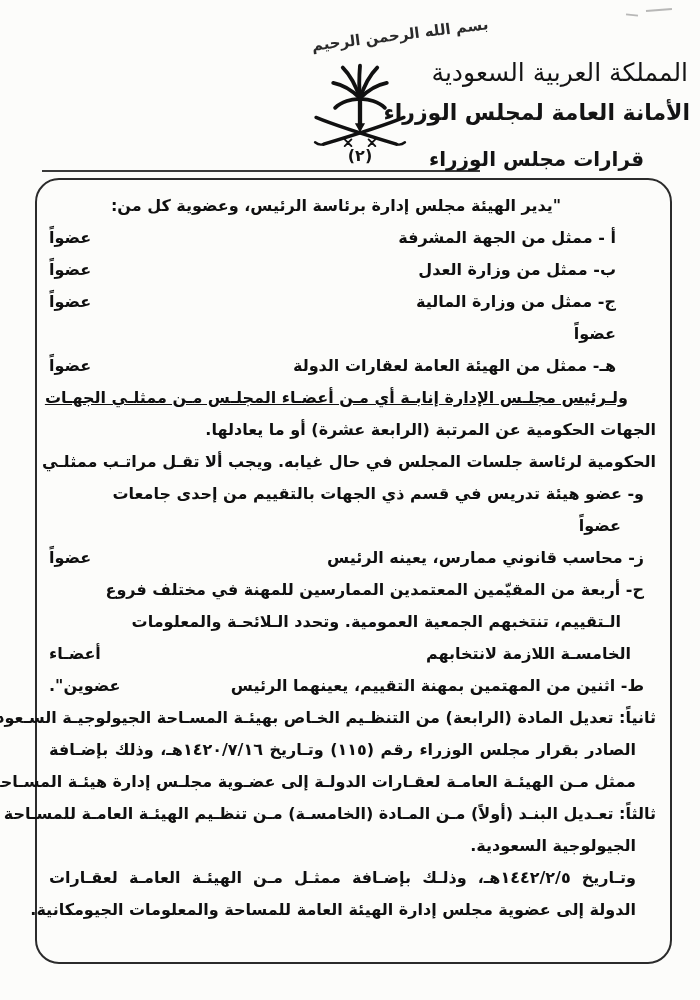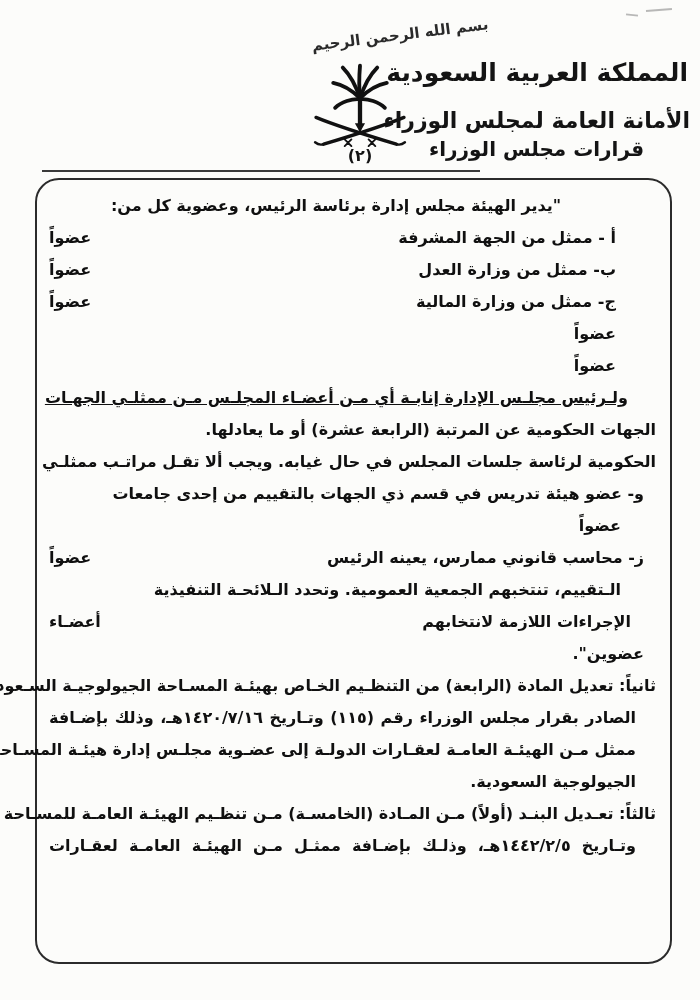--- a/index.html
+++ b/index.html
@@ -14,28 +14,28 @@
     font-size:15px;font-weight:600;color:#2a2a2a;
     transform:rotate(-7deg);letter-spacing:0;
   }
   .emblem{position:absolute;top:60px;left:311px;width:98px;height:88px;}
   .page-number{
     position:absolute;top:146px;left:311px;width:98px;text-align:center;
     font-size:16px;font-weight:bold;
   }
   .kingdom{
     position:absolute;top:58px;right:12px;
-    font-size:25px;font-weight:bold;white-space:nowrap;
+    font-size:25px;font-weight:normal;white-space:nowrap;
   }
   .secretariat{
     position:absolute;top:100px;right:10px;
-    font-size:22px;font-weight:bold;white-space:nowrap;margin-top:8px;
+    font-size:22px;font-weight:bold;white-space:nowrap;
   }
   .section-title{
-    position:absolute;top:137px;right:56px;
+    position:absolute;top:147px;right:56px;
     font-size:20px;font-weight:bold;white-space:nowrap;
   }
   .title-rule{
     position:absolute;top:170px;left:42px;width:438px;height:0;
     border-top:2px solid #3a3a3a;
   }
   .speck{position:absolute;background:#8a8a8a;opacity:.6;}
   .speck1{top:9px;right:28px;width:26px;height:2px;transform:rotate(-4deg);}
   .speck2{top:14px;right:62px;width:12px;height:2px;transform:rotate(6deg);}
   
@@ -115,47 +115,51 @@
       <span class="role">عضواً</span>
     </div>
     <div class="ln row ind40">
       <span>ج- ممثل من وزارة المالية</span>
       <span class="role">عضواً</span>
     </div>
     <div class="ln row ind40">
       <span class="role">عضواً</span>
     </div>
     <div class="ln row ind40">
+      <span>هـ- ممثل من الهيئة العامة لعقارات الدولة</span>
       <span class="role">عضواً</span>
     </div>
 
     <div class="ln ind28 just">ولـرئيس مجلـس الإدارة إنابـة أي مـن أعضـاء المجلـس مـن ممثلـي الجهـات</div>
     <div class="ln">الجهات الحكومية عن المرتبة (الرابعة عشرة) أو ما يعادلها.</div>
     <div class="ln just">الحكومية لرئاسة جلسات المجلس في حال غيابه. ويجب ألا تقـل مراتـب ممثلـي</div>
 
     <div class="ln ind12">و- عضو هيئة تدريس في قسم ذي الجهات بالتقييم من إحدى جامعات</div>
     <div class="ln row ind35">
       <span class="role">عضواً</span>
     </div>
     <div class="ln row ind12">
       <span>ز- محاسب قانوني ممارس، يعينه الرئيس</span>
       <span class="role">عضواً</span>
     </div>
 
-    <div class="ln ind35">الـتقييم، تنتخبهم الجمعية العمومية. وتحدد الـلائحـة التنفيذية</div>
+    <div class="ln ind12">ح- أربعة من المقيّمين المعتمدين الممارسين للمهنة في مختلف فروع</div>
+    <div class="ln ind35">الـتقييم، تنتخبهم الجمعية العمومية. وتحدد الـلائحـة والمعلومات</div>
     <div class="ln row ind25">
-      <span>الإجراءات اللازمة لانتخابهم</span>
+      <span>الخامسـة اللازمة لانتخابهم</span>
       <span class="role">أعضـاء</span>
     </div>
     <div class="ln row ind12">
+      <span>ط- اثنين من المهتمين بمهنة التقييم، يعينهما الرئيس</span>
       <span class="role">عضوين".</span>
     </div>
 
     <div class="ln just">ثانياً: تعديل المادة (الرابعة) من التنظـيم الخـاص بهيئـة المسـاحة الجيولوجيـة السـعودية،</div>
     <div class="ln ind20 just">الصادر بقرار مجلس الوزراء رقم (١١٥) وتـاريخ ١٤٢٠/٧/١٦هـ، وذلك بإضـافة</div>
     <div class="ln ind20 just">ممثل مـن الهيئـة العامـة لعقـارات الدولـة إلى عضـوية مجلـس إدارة هيئـة المسـاحة</div>
+    <div class="ln just">ثالثاً: تعـديل البنـد (أولاً) مـن المـادة (الخامسـة) مـن تنظـيم الهيئـة العامـة للمسـاحة</div>
+
     <div class="ln ind20">الجيولوجية السعودية.</div>
-
-    <div class="ln just">ثالثاً: تعـديل البنـد (أولاً) مـن المـادة (الخامسـة) مـن تنظـيم الهيئـة العامـة للمسـاحة</div>
     <div class="ln ind20 just">وتـاريخ ١٤٤٢/٢/٥هـ، وذلـك بإضـافة ممثـل مـن الهيئـة العامـة لعقـارات</div>
+    <div class="ln ind20">الدولة إلى عضوية مجلس إدارة الهيئة العامة للمساحة والمعلومات الجيومكانية.</div>
 
   </div>
 </div>
 
 </body></html>

